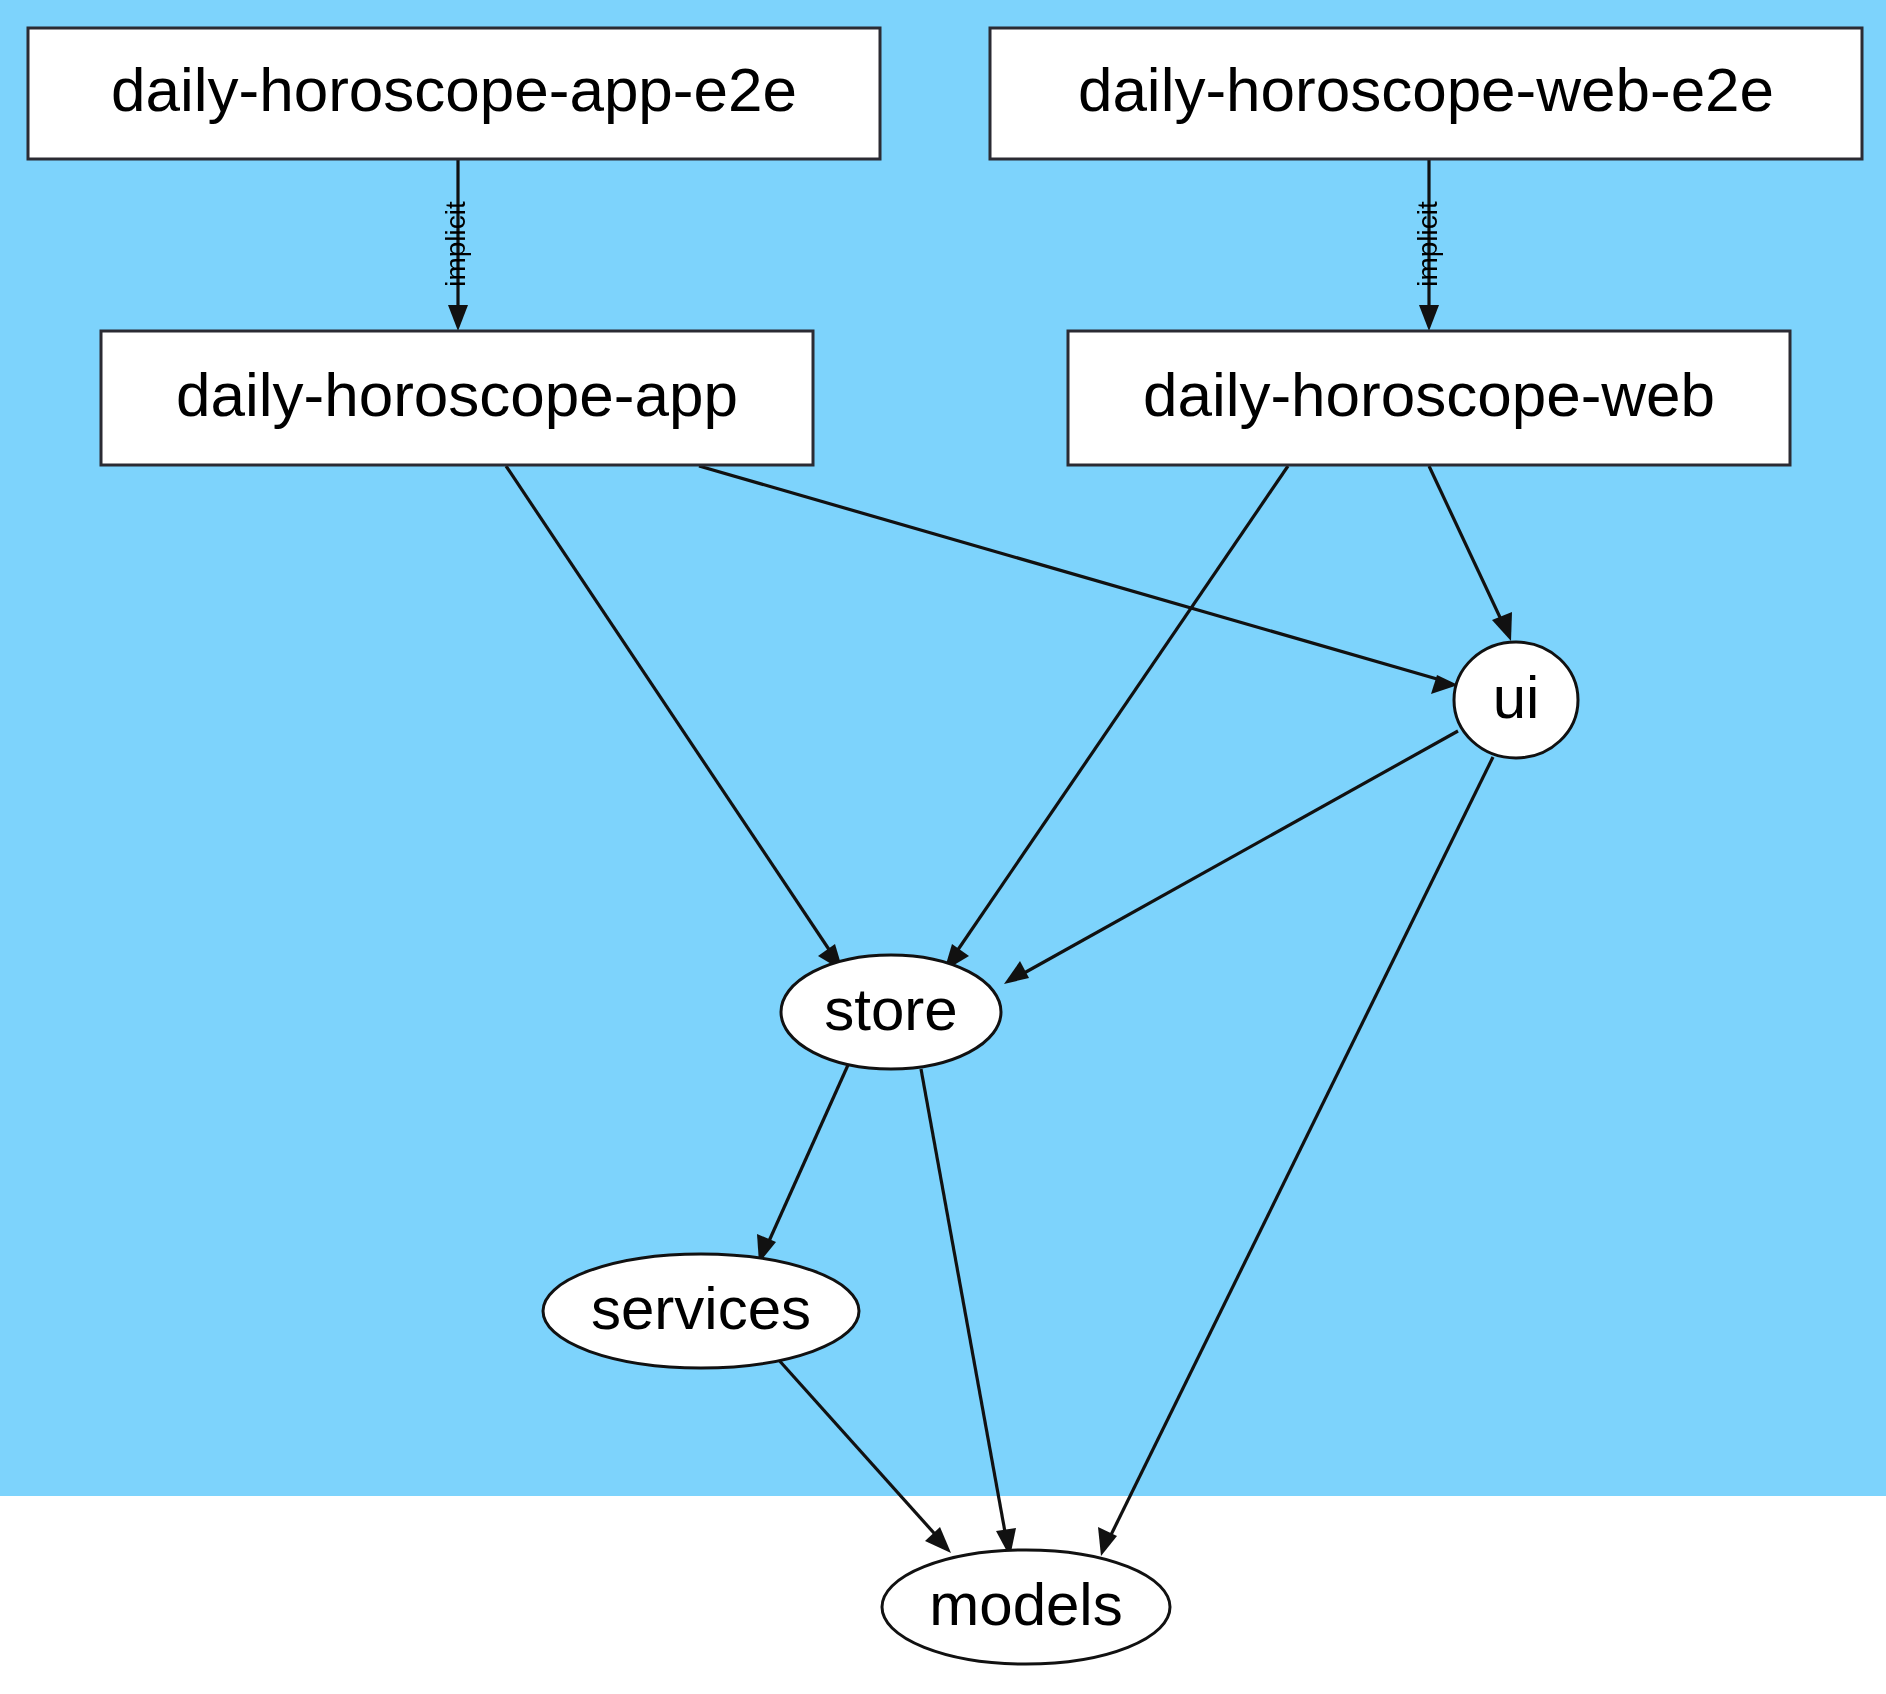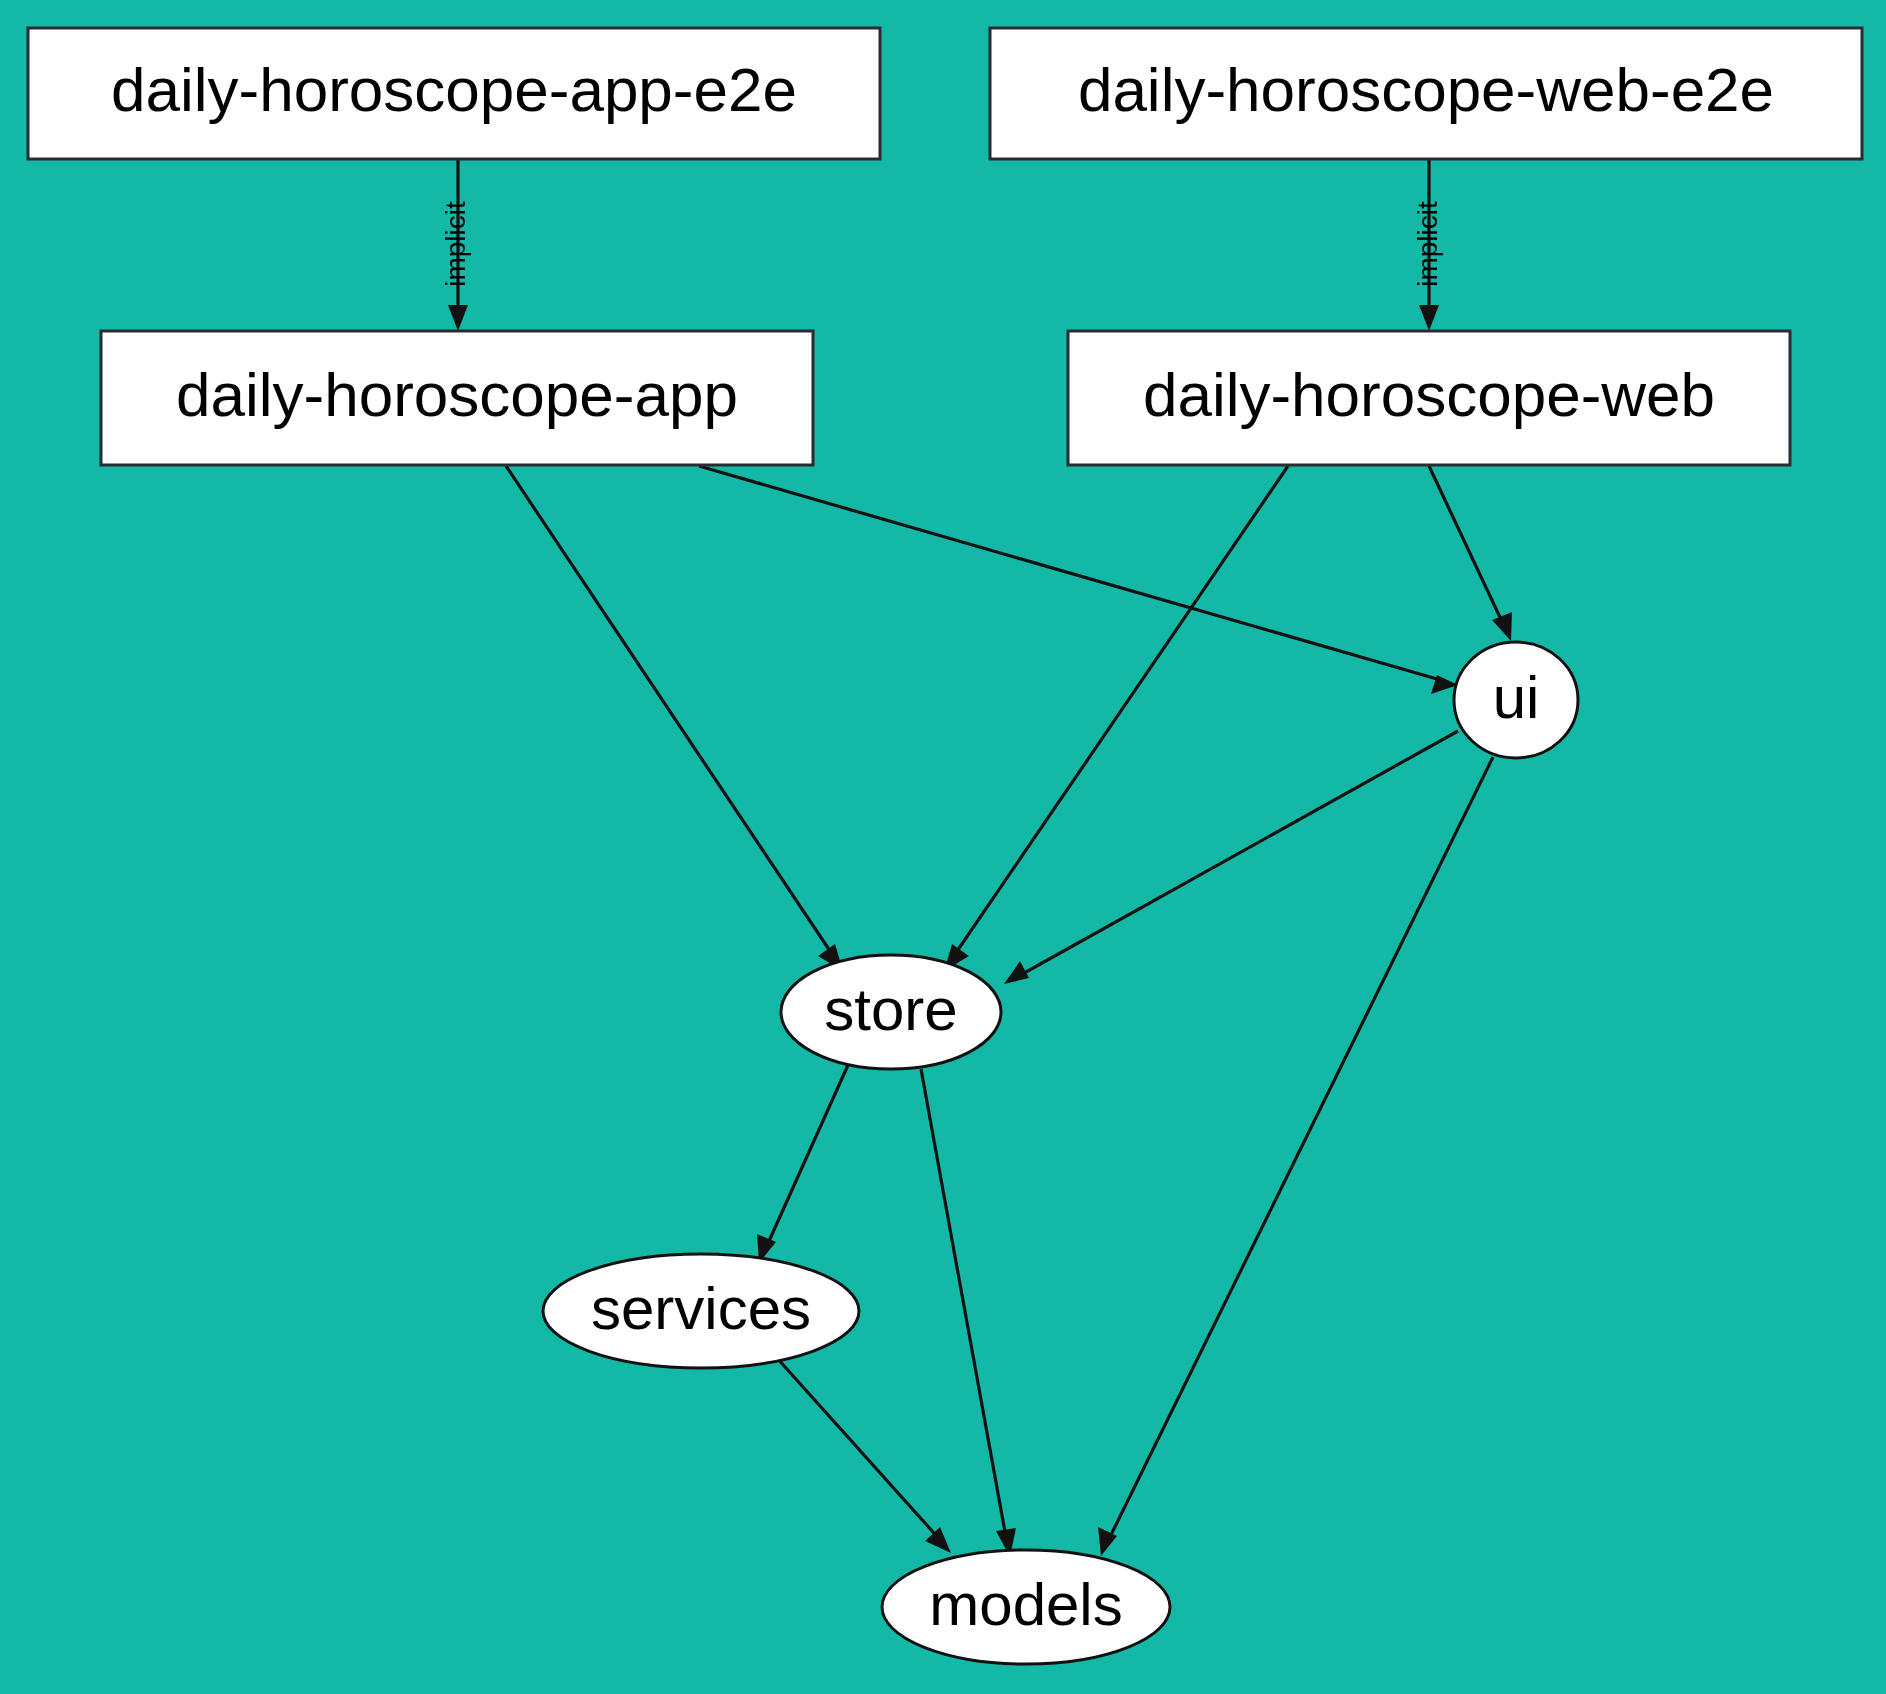--- a/index.html
+++ b/index.html
@@ -9,22 +9,22 @@
   }
   body {
     font-family: "Liberation Sans", sans-serif;
     width: 1886px;
     height: 1694px;
     overflow: hidden;
   }
   #graph-root {
     position: relative;
     width: 1886px;
-    height: 1694px;
-    background: #14b8a6;
+    height: 1496px;
+    background: #7dd3fc;
   }
   svg#graph-canvas {
     display: block;
     width: 1886px;
     height: 1694px;
   }
   .node-shape {
     fill: #ffffff;
     stroke: #2b2b33;
     stroke-width: 3;

